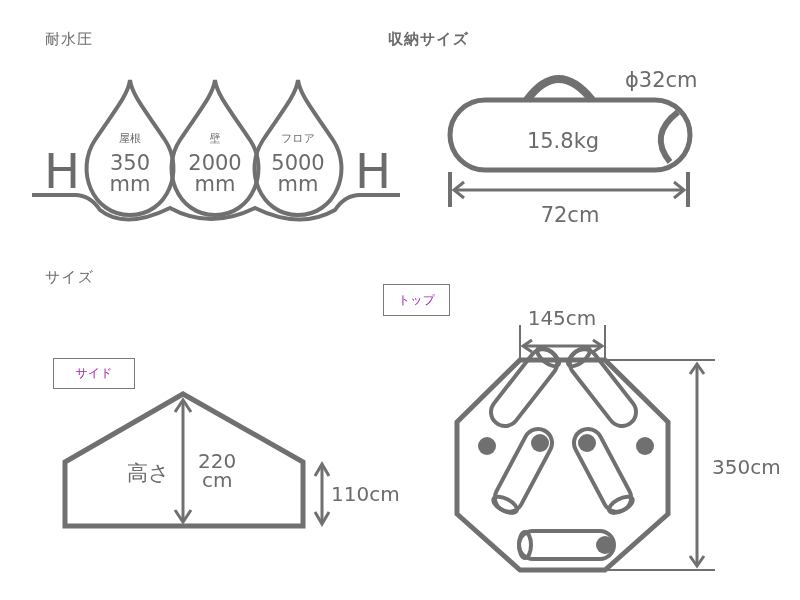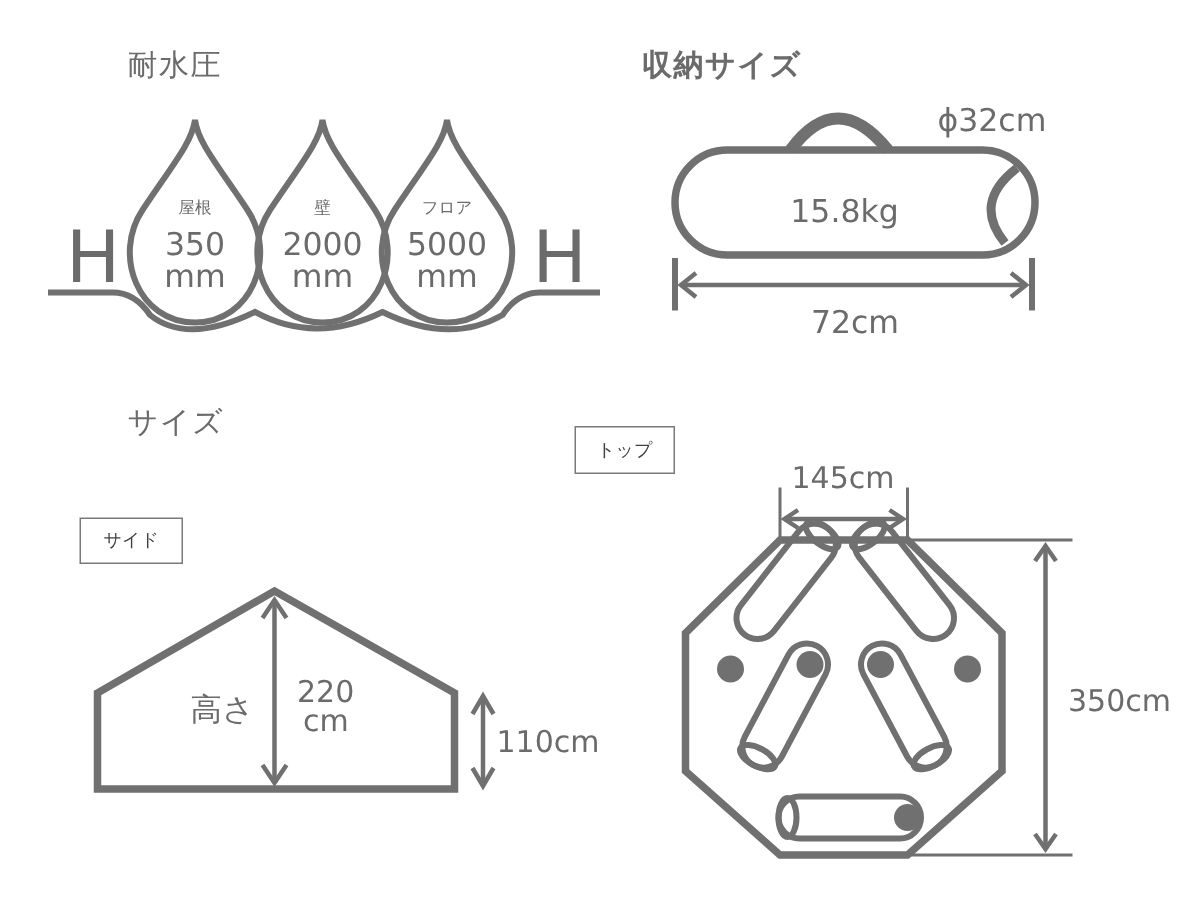--- a/index.html
+++ b/index.html
@@ -1,31 +1,31 @@
 <!DOCTYPE html>
 <html><head>
 <meta charset="utf-8">
 <style>
   html, body { margin:0; padding:0; background:#ffffff; }
   body { width:800px; height:600px; position:relative; overflow:hidden;
          font-family:"DejaVu Sans","Liberation Sans",sans-serif; color:#6b6b6b; }
   .abs { position:absolute; }
-  .heading { font-size:20px; color:#6b6b6b; letter-spacing:1px;margin-left:40px; }
-  .tag { border:1.5px solid #7a7a7a; font-size:12px; color:#404040;
+  .heading { font-size:15px; color:#6b6b6b; letter-spacing:1px; }
+  .tag { border:1.5px solid #7a7a7a; font-size:12px; color:#a21caf;
          display:flex; align-items:center; justify-content:center; box-sizing:border-box; }
   svg text { fill:#6b6b6b; font-family:"DejaVu Sans","Liberation Sans",sans-serif; }
 </style>
 </head>
 <body>
 
 <div class="abs heading" style="left:45px;top:30px;">耐水圧</div>
 <div class="abs heading" style="left:388px;top:30px;font-weight:bold;">収納サイズ</div>
 <div class="abs heading" style="left:45px;top:268px;">サイズ</div>
 
-<div class="abs tag" style="left:53px;top:345px;width:69px;height:31px;">サイド</div>
+<div class="abs tag" style="left:53px;top:358px;width:82px;height:31px;">サイド</div>
 <div class="abs tag" style="left:383px;top:284px;width:67px;height:32px;">トップ</div>
 
 <svg class="abs" style="left:0;top:0;" width="420" height="240">
   <g fill="none" stroke="#707070" stroke-width="4">
 
     <path d="M32,195 L75,195 Q90,195 100,210 Q125,230 170,208 Q210,230 255,208 Q300,230 335,210 Q345,195 360,195 L400,195"></path>
 
     <path d="M130,80 C132,95 145,110 165,140 C185,170 168,215 130,215 C92,215 75,170 95,140 C115,110 128,95 130,80 Z"></path>
 
     <path d="M215,80 C217,95 230,110 250,140 C270,170 253,215 215,215 C177,215 160,170 180,140 C200,110 213,95 215,80 Z"></path>

